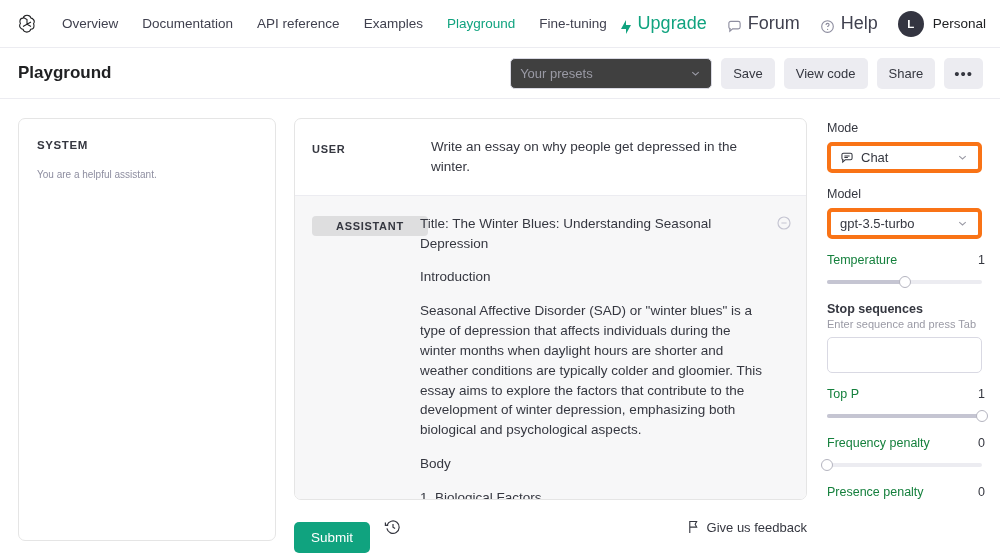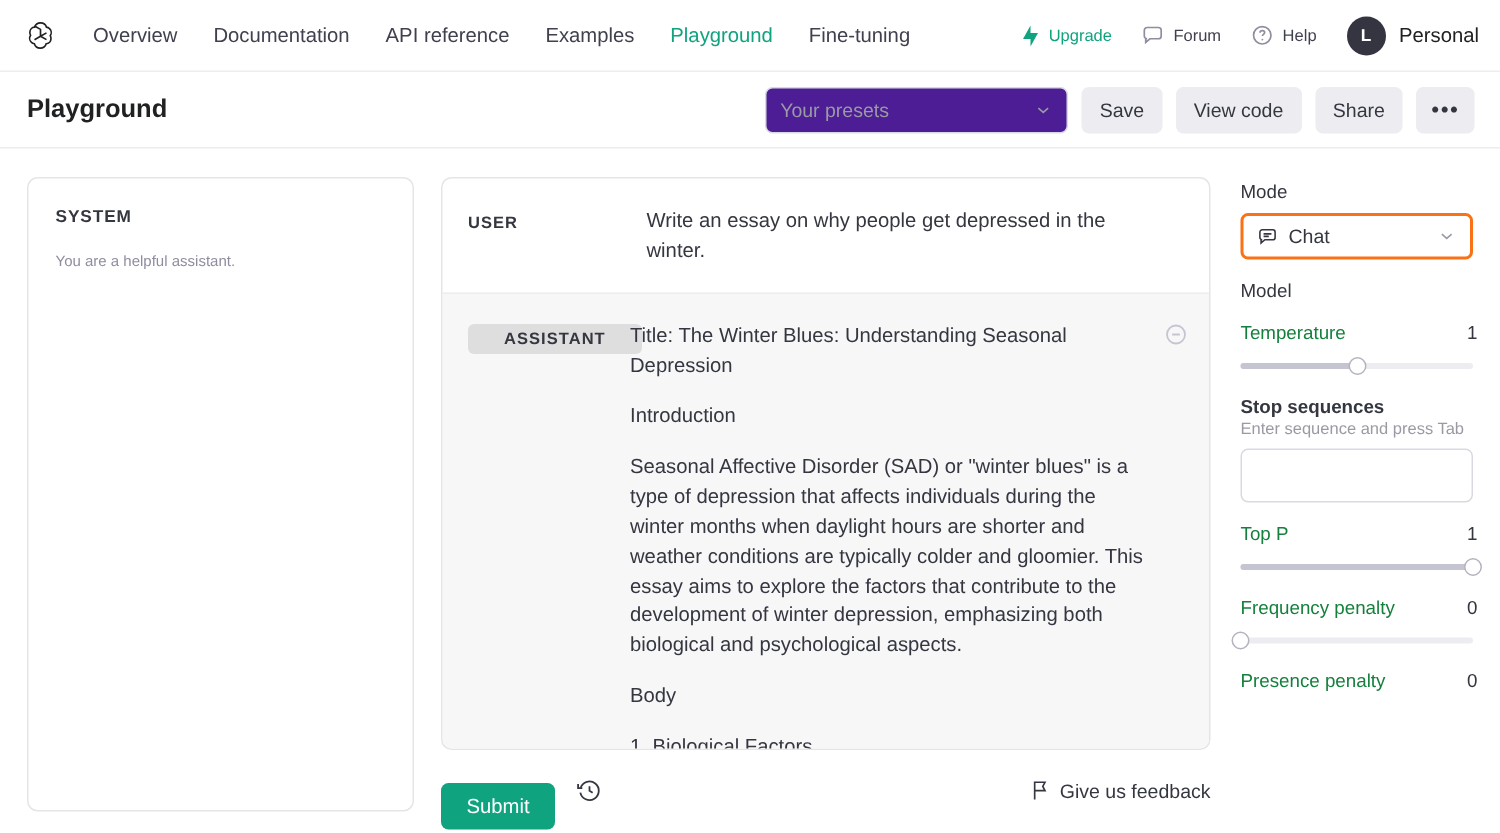--- a/index.html
+++ b/index.html
@@ -17,21 +17,21 @@
     width: 1000px; height: 48px;
     display: flex; align-items: center;
     border-bottom: 1px solid #ececf1;
     background: #fff;
   }
   .logo { margin-left: 14px; width: 26px; height: 26px; display: flex; align-items: center; justify-content: center; }
   .navlinks { display: flex; align-items: center; margin-left: 22px; gap: 24px; }
   .navlink { font-size: 13.5px; color: #40414f; text-decoration: none; white-space: nowrap; cursor: pointer; }
   .navlink.active { color: #10a37f; }
   .navright { margin-left: auto; display: flex; align-items: center; gap: 20px; margin-right: 14px; }
-  .navright-item { display: flex; align-items: center; gap: 6px; font-size: 11px; color: #40414f; white-space: nowrap; cursor: pointer; }
+  .navright-item { display: flex; align-items: flex-end; gap: 6px; font-size: 18px; color: #40414f; white-space: nowrap; cursor: pointer; }
   .navright-item.upgrade { color: #10a37f; }
   .avatar {
     width: 26px; height: 26px; border-radius: 50%;
     background: #343541; color: #fff;
     font-size: 11.5px; font-weight: bold;
     display: flex; align-items: center; justify-content: center;
   }
   .user-chip { display: flex; align-items: center; gap: 9px; font-size: 13.5px; color: #202123; cursor: pointer; }
 
   
@@ -41,21 +41,21 @@
     display: flex; align-items: center;
     border-bottom: 1px solid #ececf1;
     background: #fff;
   }
   .ptitle { margin-left: 18px; font-size: 17px; font-weight: bold; color: #202123; }
   .phead-right { margin-left: auto; display: flex; align-items: center; gap: 9px; margin-right: 17px; }
   .presets {
     width: 202px; height: 31px;
     border: 1px solid #d9d9e3; border-radius: 5px;
     display: flex; align-items: center; padding: 0 9px;
-    background: #4c1d95; cursor: pointer;
+    background: #404040; cursor: pointer;
   }
   .presets .ph { font-size: 13px; color: #9a9aa5; }
   .presets .chev { margin-left: auto; }
   .hbtn {
     height: 31px; padding: 0 12px;
     background: #ececf1; border: none; border-radius: 5px;
     font-size: 13px; color: #353740; cursor: pointer;
     font-family: "Liberation Sans", sans-serif;
     display: flex; align-items: center;
   }
@@ -114,21 +114,21 @@
   .historybtn { margin-left: 14px; cursor: pointer; display: flex; align-items: center; }
   .feedback { margin-left: auto; display: flex; align-items: center; gap: 7px; font-size: 13px; color: #353740; cursor: pointer; }
 
   
   .sidebar { position: absolute; left: 827px; top: 22px; width: 158px; }
   .ctrl { margin-bottom: 14px; }
   .ctrl-label { font-size: 12.5px; color: #353740; }
   .ctrl-sub { font-size: 11px; color: #9a9aa5; margin-top: 2px; }
   .select {
     margin-top: 7px; height: 31px; width: 155px;
-    border: 2px solid #f97316; border-radius: 5px;
+    border: 4px solid #f97316; border-radius: 5px;
     display: flex; align-items: center; padding: 0 9px; gap: 7px;
     background: #fff; font-size: 13px; color: #353740; cursor: pointer;
   }
   .select .chev { margin-left: auto; }
   .textbox {
     margin-top: 7px; height: 36px; width: 155px;
     border: 1px solid #d9d9e3; border-radius: 5px; background: #fff; cursor: text;
   }
   .sliderhead { display: flex; align-items: baseline; }
   .slidername { font-size: 12.5px; color: #15803d; }
@@ -291,20 +291,28 @@
         <span class="chev">
           <svg width="13" height="13" viewBox="0 0 16 16" fill="none" stroke="#9a9aa5" stroke-width="1.3">
               <path d="M4 6.2l4 3.6 4-3.6"></path>
             </svg>
         </span>
       </div>
     </div>
 
     <div class="ctrl">
       <div class="ctrl-label">Model</div>
+      <div class="select">
+        <span>gpt-3.5-turbo</span>
+        <span class="chev">
+          <svg width="13" height="13" viewBox="0 0 16 16" fill="none" stroke="#9a9aa5" stroke-width="1.3">
+              <path d="M4 6.2l4 3.6 4-3.6"></path>
+            </svg>
+        </span>
+      </div>
     </div>
 
     <div class="slider-block">
       <div class="sliderhead">
         <span class="slidername">Temperature</span>
         <span class="sliderval">1</span>
       </div>
       <div class="track">
         <div class="fill" style="width:50%"></div>
         <div class="thumb" style="left:50%"></div>

